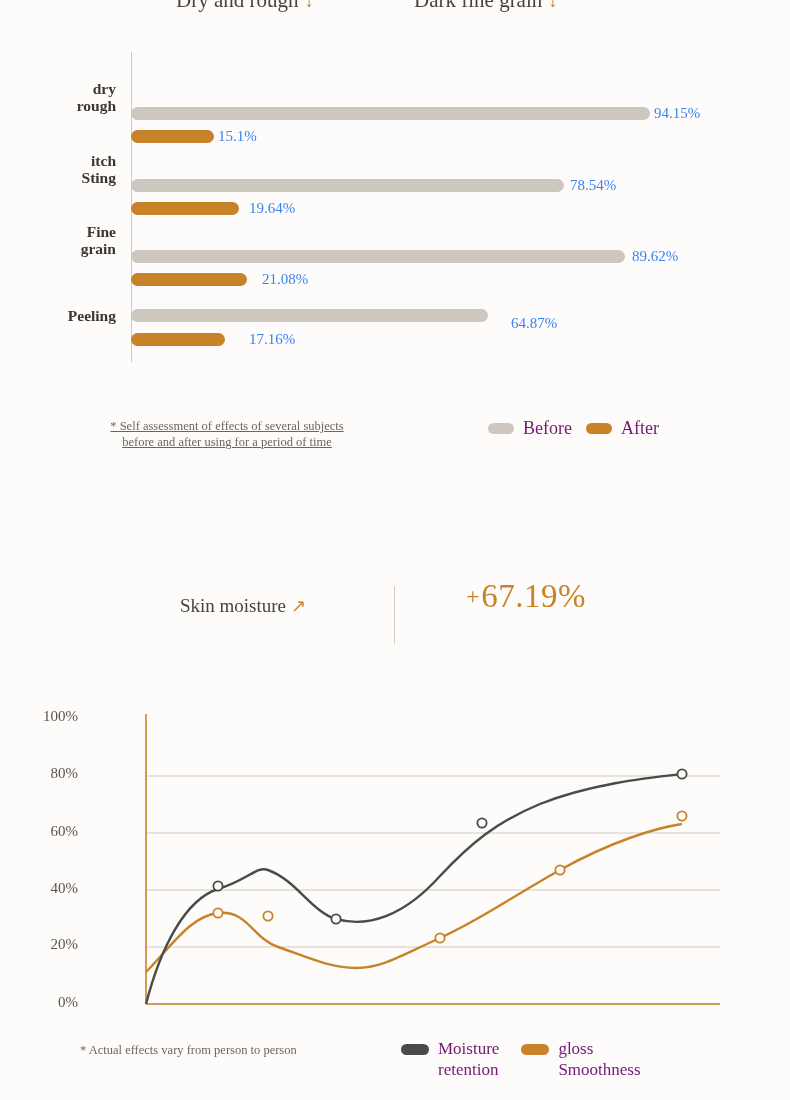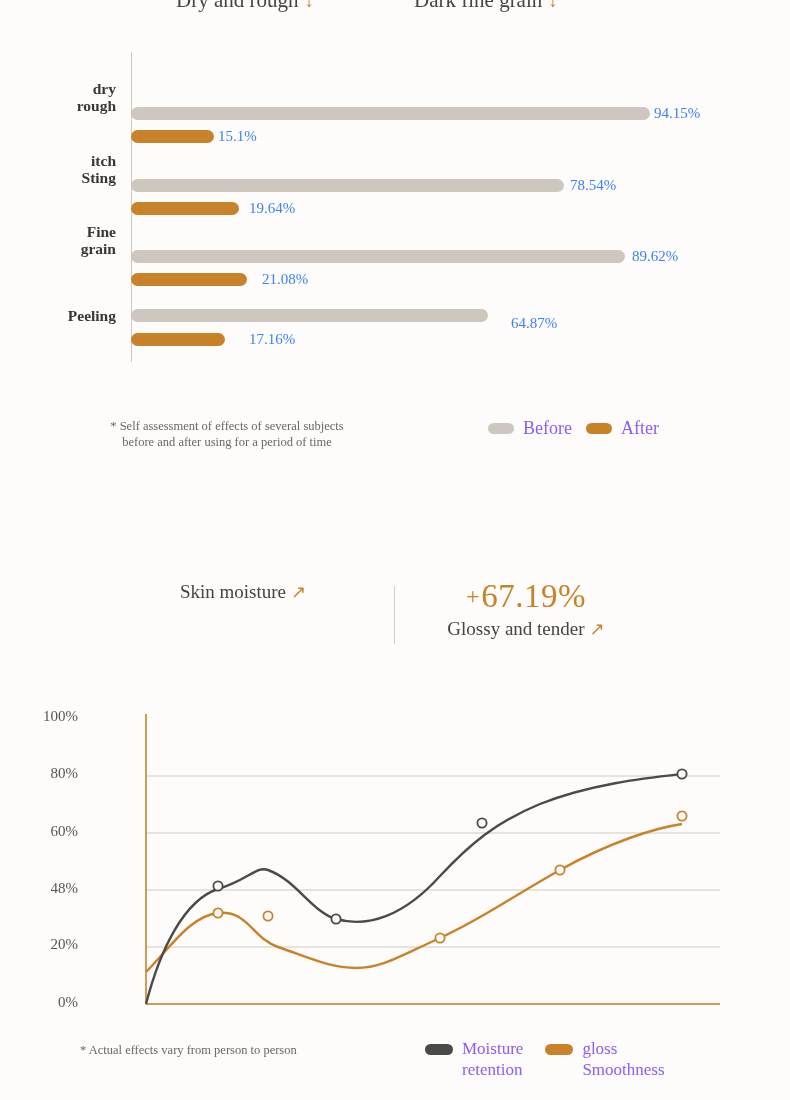--- a/index.html
+++ b/index.html
@@ -100,21 +100,21 @@
     top: 418px;
     display: flex;
     align-items: center;
     gap: 14px;
   }
   .legend-item {
     display: flex;
     align-items: center;
     gap: 9px;
     font-size: 18px;
-    color: #8b5cf6;
+    color: #701a75;
   }
   .swatch {
     width: 26px;
     height: 11px;
     border-radius: 5.5px;
     display: inline-block;
   }
   .swatch.before { background: #cdc7bf; }
   .swatch.after  { background: #c8832a; }
 
@@ -137,21 +137,21 @@
     font-size: 33px;
     color: #c8832a;
     letter-spacing: 0.5px;
   }
   .stat .pct .plus {
     font-size: 24px;
     vertical-align: 3px;
     margin-right: 1px;
   }
   .stat .cap {
-    margin-top: 3px;
+    margin-top: 17px;
     font-size: 19px;
     color: #4a433c;
     white-space: nowrap;
   }
   .stat .cap .up {
     color: #c8832a;
     margin-left: 5px;
     font-size: 18px;
   }
   .stat-div {
@@ -180,21 +180,21 @@
   }
   .line-note {
     position: absolute;
     left: 80px;
     top: 1043px;
     font-size: 12.5px;
     color: #6d665e;
   }
   .line-legend {
     position: absolute;
-    left: 425px;
+    left: 401px;
     top: 1038px;
     display: flex;
     align-items: flex-start;
     gap: 22px;
   }
   .line-legend .legend-item {
     align-items: flex-start;
     font-size: 17px;
     line-height: 21px;
   }
@@ -249,21 +249,21 @@
   <div class="bar-group" style="top:244px;">
     <div class="bar-label" style="top:11px;">Peeling</div>
     <div class="bar-row bar-before" style="left:131px; top:13px; width:357px;"></div>
     <div class="bar-val" style="left:511px; top:11px;margin-top:8px;">64.87%</div>
     <div class="bar-row bar-after" style="left:131px; top:37px; width:94px;"></div>
     <div class="bar-val" style="left:229px; top:35px;margin-left:20px;">17.16%</div>
   </div>
 </div>
 
 <div class="bar-note">
-  <span style="white-space: pre-line;">* Self assessment of effects of several subjects
+  <span style="white-space: pre-line; text-decoration: underline;">* Self assessment of effects of several subjects
 before and after using for a period of time</span>
 </div>
 
 <div class="bar-legend">
   <div class="legend-item">
     <span class="swatch before"></span>
     <span>Before</span>
   </div>
   <div class="legend-item">
     <span class="swatch after"></span>
@@ -274,33 +274,30 @@
 <div class="stats">
   <div class="stat left">
     <div class="cap">
       <span>Skin moisture</span><span class="up">↗</span>
     </div>
   </div>
   <div class="stat right">
     <div class="pct">
       <span class="plus">+</span><span>67.19%</span>
     </div>
-    <div class="cap">
-      <span>Glossy and tender</span><span class="up">↗</span>
-    </div>
   </div>
 </div>
 <div class="stat-div"></div>
 
 <div class="linechart">
   
   <div class="ytick" style="left:0px;  top:8px;">100%</div>
   <div class="ytick" style="left:0px;  top:65px;">80%</div>
   <div class="ytick" style="left:0px;  top:123px;">60%</div>
-  <div class="ytick" style="left:0px;  top:180px;">48%</div>
+  <div class="ytick" style="left:0px;  top:180px;">40%</div>
   <div class="ytick" style="left:0px;  top:236px;">20%</div>
   <div class="ytick" style="left:0px;  top:294px;">0%</div>
 
   <svg width="790" height="320" viewBox="0 0 790 320">
 
     <g stroke="#cfc9c0" stroke-width="1">
       <line x1="146" y1="76" x2="720" y2="76"></line>
       <line x1="146" y1="133" x2="720" y2="133"></line>
       <line x1="146" y1="190" x2="720" y2="190"></line>
       <line x1="146" y1="247" x2="720" y2="247"></line>

